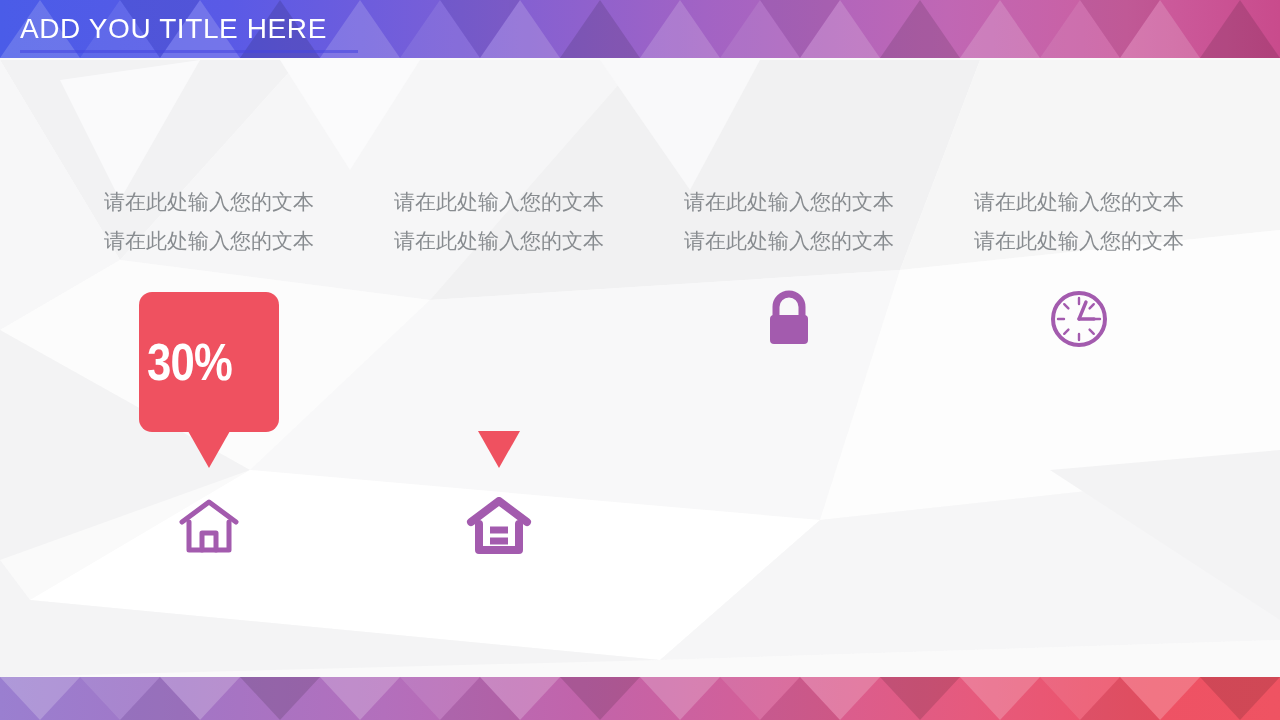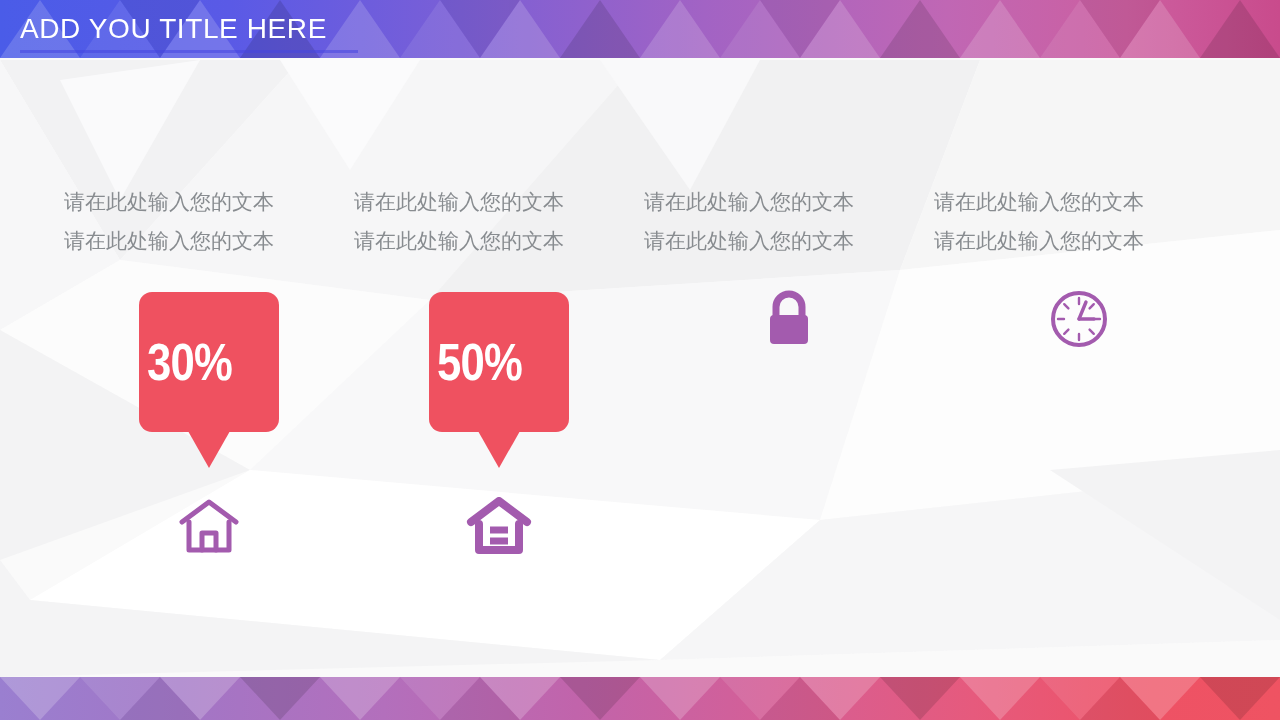--- a/index.html
+++ b/index.html
@@ -84,21 +84,21 @@
   }
   .column {
     width: 290px;
     display: flex;
     flex-direction: column;
     align-items: center;
   }
 
   .col-text {
     width: 100%;
-    text-align: left;
+    text-align: center;
     color: #888c90;
     font-size: 21px;
     line-height: 39px;
     white-space: nowrap;
   }
 
   .bubble-wrap {
     position: relative;
     margin-top: 32px;
     width: 140px;
@@ -237,23 +237,20 @@
             <polyline points="24,53 24,36 38,36 38,53"></polyline>
           </g>
         </svg>
       </div>
     </div>
 
     <div class="column">
       <div class="col-text">请在此处输入您的文本</div>
       <div class="col-text">请在此处输入您的文本</div>
       <div class="bubble-wrap">
-        <div class="bubble">
-          <span class="bubble-pct">50%</span>
-        </div>
         <div class="bubble-tail"></div>
       </div>
       <div class="icon-wrap">
         <svg width="66" height="58" viewBox="0 0 66 58">
           <g fill="none" stroke="#a35bae" stroke-width="8" stroke-linejoin="round" stroke-linecap="round">
             <polyline points="5,25 33,4 61,25"></polyline>
             <polyline points="13,27 13,53 53,53 53,27"></polyline>
           </g>
           <g stroke="#a35bae" stroke-width="7" stroke-linecap="butt">
             <line x1="24" y1="33" x2="42" y2="33"></line>

